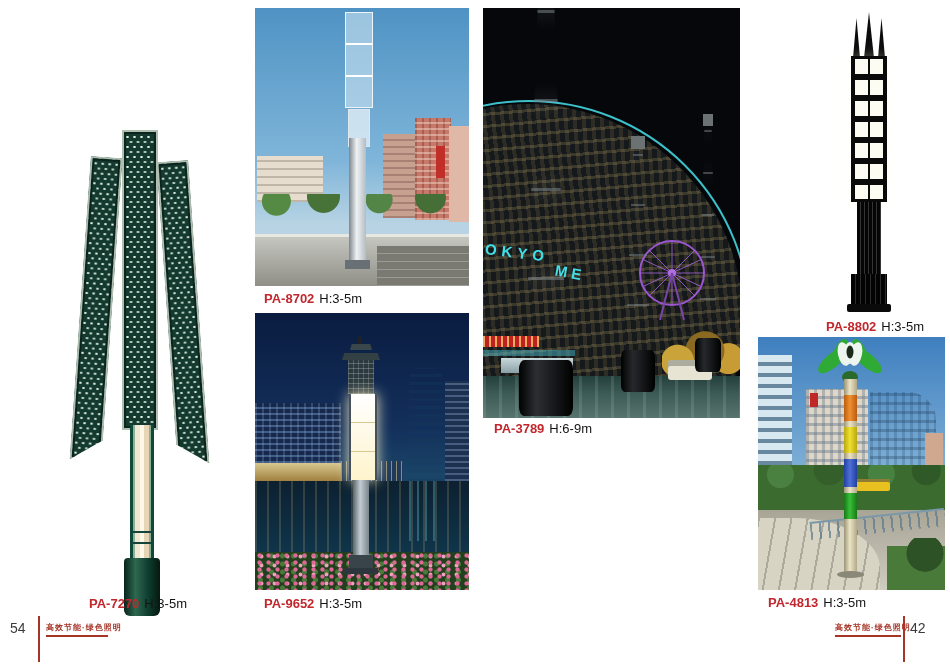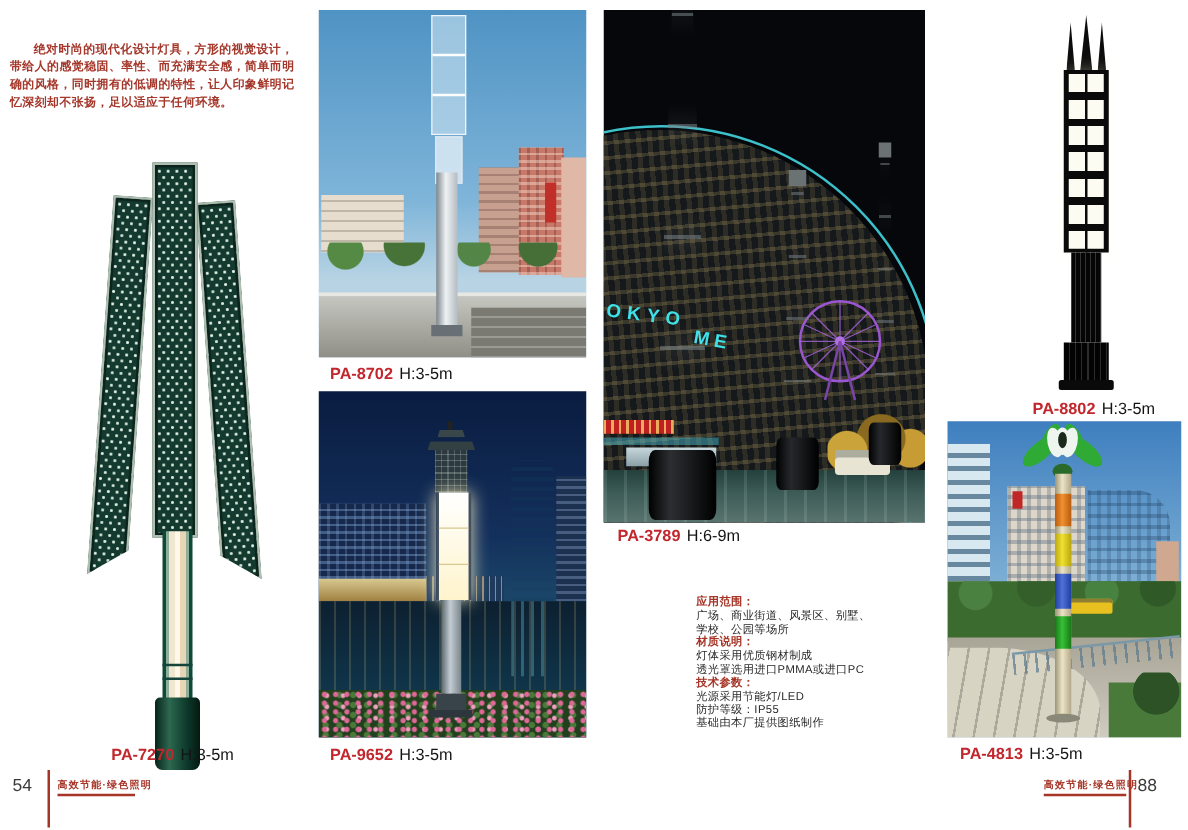--- a/index.html
+++ b/index.html
@@ -32,21 +32,20 @@
          border:2px solid #aebfb2;box-shadow:inset 0 0 0 2px #0c241d;}
   
   .gcol{position:absolute;background:linear-gradient(90deg,#c9cfcd,#ffffff 30%,#ffffff 68%,#c3c9cc);
         filter:drop-shadow(0 0 9px rgba(255,255,245,.6));}
 </style>
 </head>
 <body>
 
 <div class="page">
 
-  <div class="intro">绝对时尚的现代化设计灯具，方形的视觉设计，带给人的感觉稳固、率性、而充满安全感，简单而明确的风格，同时拥有的低调的特性，让人印象鲜明记忆深刻却不张扬，足以适应于任何环境。</div>
 
   <div class="abs" style="left:62px;top:125px;width:160px;height:492px;">
     <div class="blade" style="left:27px;top:32px;width:28px;height:300px;transform:rotate(4deg);transform-origin:50% 8%;clip-path:polygon(0 0,100% 0,100% 93%,0 100%);"></div>
     <div class="blade" style="left:96px;top:36px;width:28px;height:300px;transform:rotate(-4deg);transform-origin:50% 8%;clip-path:polygon(0 0,100% 0,100% 100%,0 93%);"></div>
     <div class="blade" style="left:60px;top:5px;width:32px;height:296px;"></div>
     <div class="abs" style="left:68px;top:300px;width:24px;height:135px;background:linear-gradient(90deg,#0f4a38 0 12%,#8fae9a 12% 20%,#efe7cf 20% 42%,#fff8e8 42% 58%,#e6d6b6 58% 80%,#8fae9a 80% 88%,#0f4a38 88% 100%);">
       <div class="abs" style="left:0;top:106px;width:100%;height:9px;border-top:2px solid #14443a;border-bottom:2px solid #14443a;"></div>
     </div>
     <div class="abs" style="left:62px;top:433px;width:36px;height:58px;background:linear-gradient(90deg,#08231c,#2d6850 32%,#0d3a2c 70%,#05190f);border-radius:4px 4px 6px 6px;"></div>
   </div>
@@ -191,36 +190,24 @@
     <div class="abs" style="left:86px;top:58px;width:13px;height:26px;background:linear-gradient(90deg,#b85c10,#f09030 45%,#b85c10);"></div>
     <div class="abs" style="left:86px;top:90px;width:13px;height:26px;background:linear-gradient(90deg,#b8a810,#f0e030 45%,#b8a810);"></div>
     <div class="abs" style="left:86px;top:122px;width:13px;height:28px;background:linear-gradient(90deg,#2040a0,#5070d8 45%,#2040a0);"></div>
     <div class="abs" style="left:86px;top:156px;width:13px;height:26px;background:linear-gradient(90deg,#187818,#38c038 45%,#187818);"></div>
     <div class="abs" style="left:79px;top:234px;width:27px;height:7px;background:#8a8878;border-radius:50%;"></div>
   </div>
   <div class="plabel" style="left:757px;top:595px;">
     <span class="model">PA-4813</span><span class="ht">H:3-5m</span>
   </div>
 
-  <div class="specs">
-    <div class="spec-title">应用范围：</div>
-    <div>广场、商业街道、风景区、别墅、</div>
-    <div>学校、公园等场所</div>
-    <div class="spec-title">材质说明：</div>
-    <div>灯体采用优质钢材制成</div>
-    <div>透光罩选用进口PMMA或进口PC</div>
-    <div class="spec-title">技术参数：</div>
-    <div>光源采用节能灯/LED</div>
-    <div>防护等级：IP55</div>
-    <div>基础由本厂提供图纸制作</div>
-  </div>
 
   <div class="pnum" style="left:10px;top:620px;">54</div>
   <div class="vline" style="left:38px;top:616px;height:46px;"></div>
   <div class="slogan" style="left:46px;top:622px;">高效节能·绿色照明</div>
   <div class="sunder" style="left:46px;top:635px;width:62px;"></div>
 
   <div class="slogan" style="left:835px;top:622px;">高效节能·绿色照明</div>
   <div class="vline" style="left:903px;top:616px;height:46px;"></div>
-  <div class="pnum" style="left:910px;top:620px;">88</div>
+  <div class="pnum" style="left:910px;top:620px;">42</div>
   <div class="sunder" style="left:835px;top:635px;width:66px;"></div>
 
 </div>
 
 </body></html>

